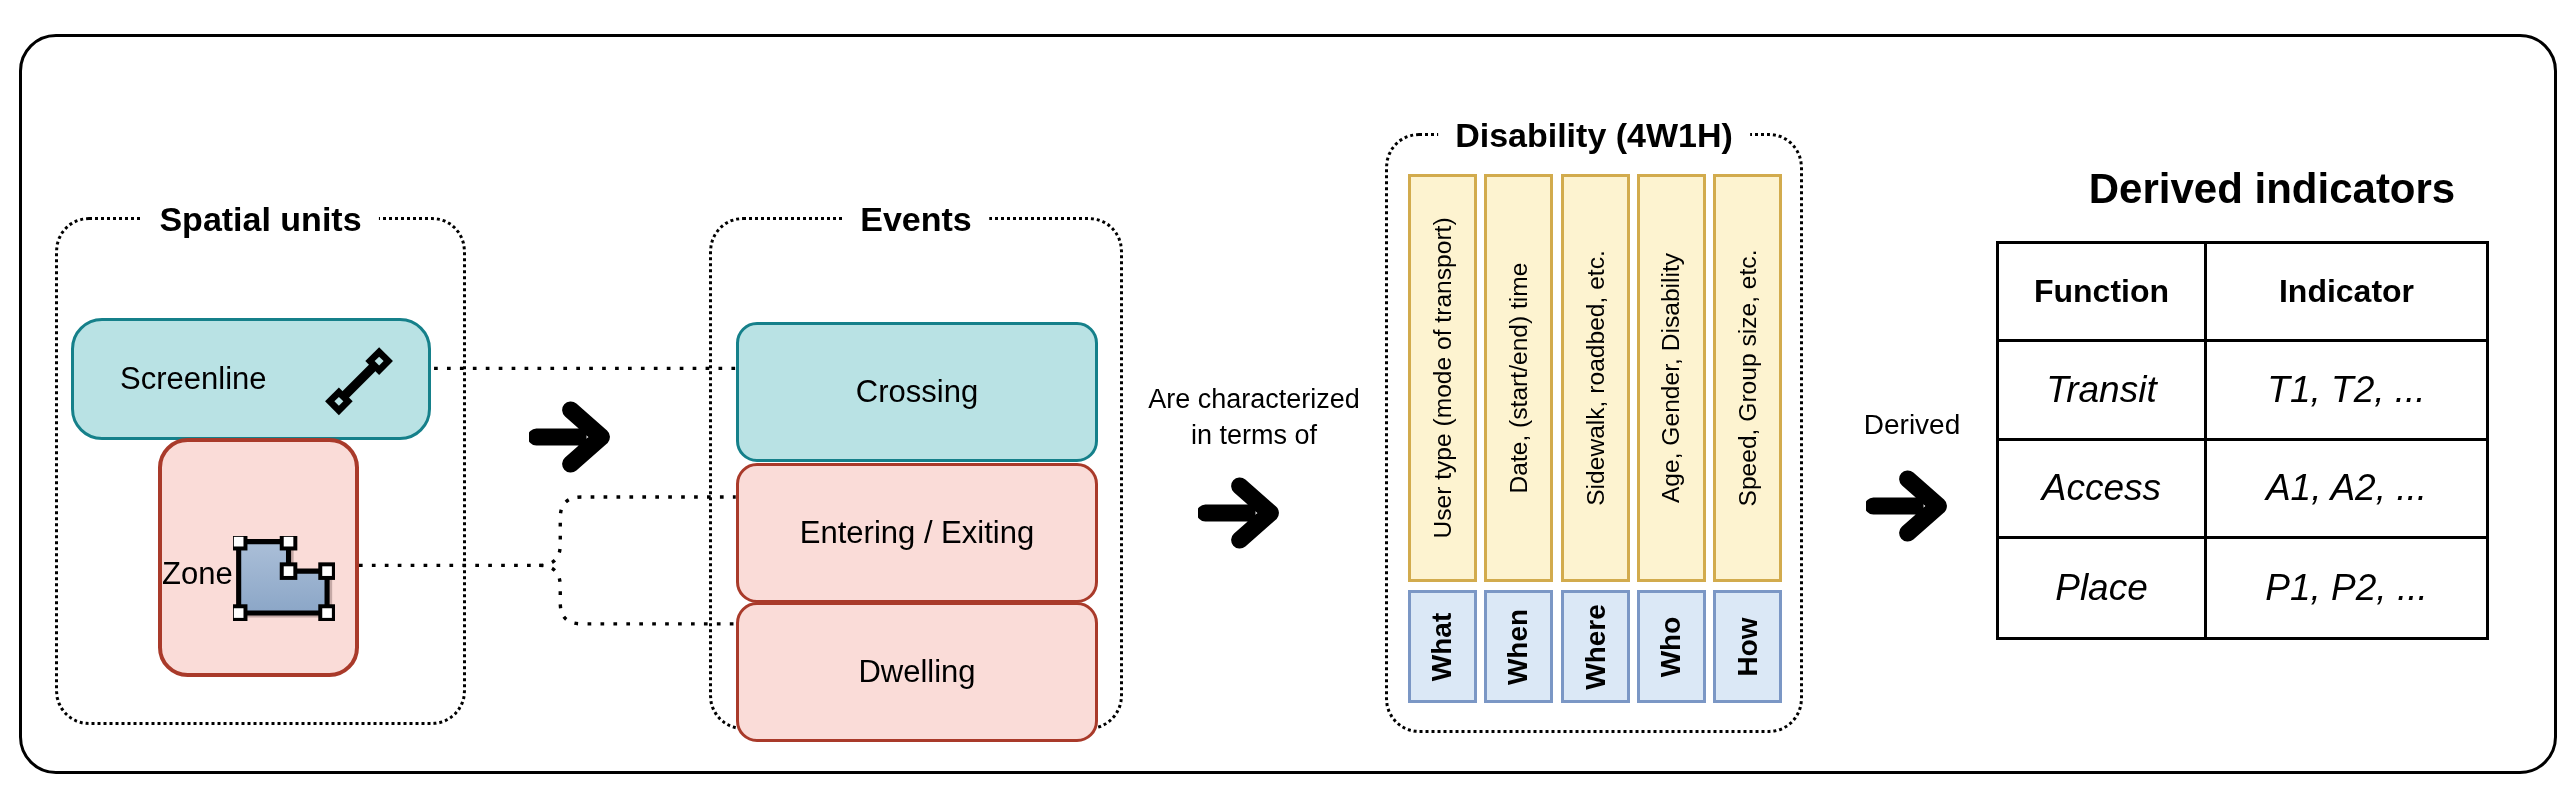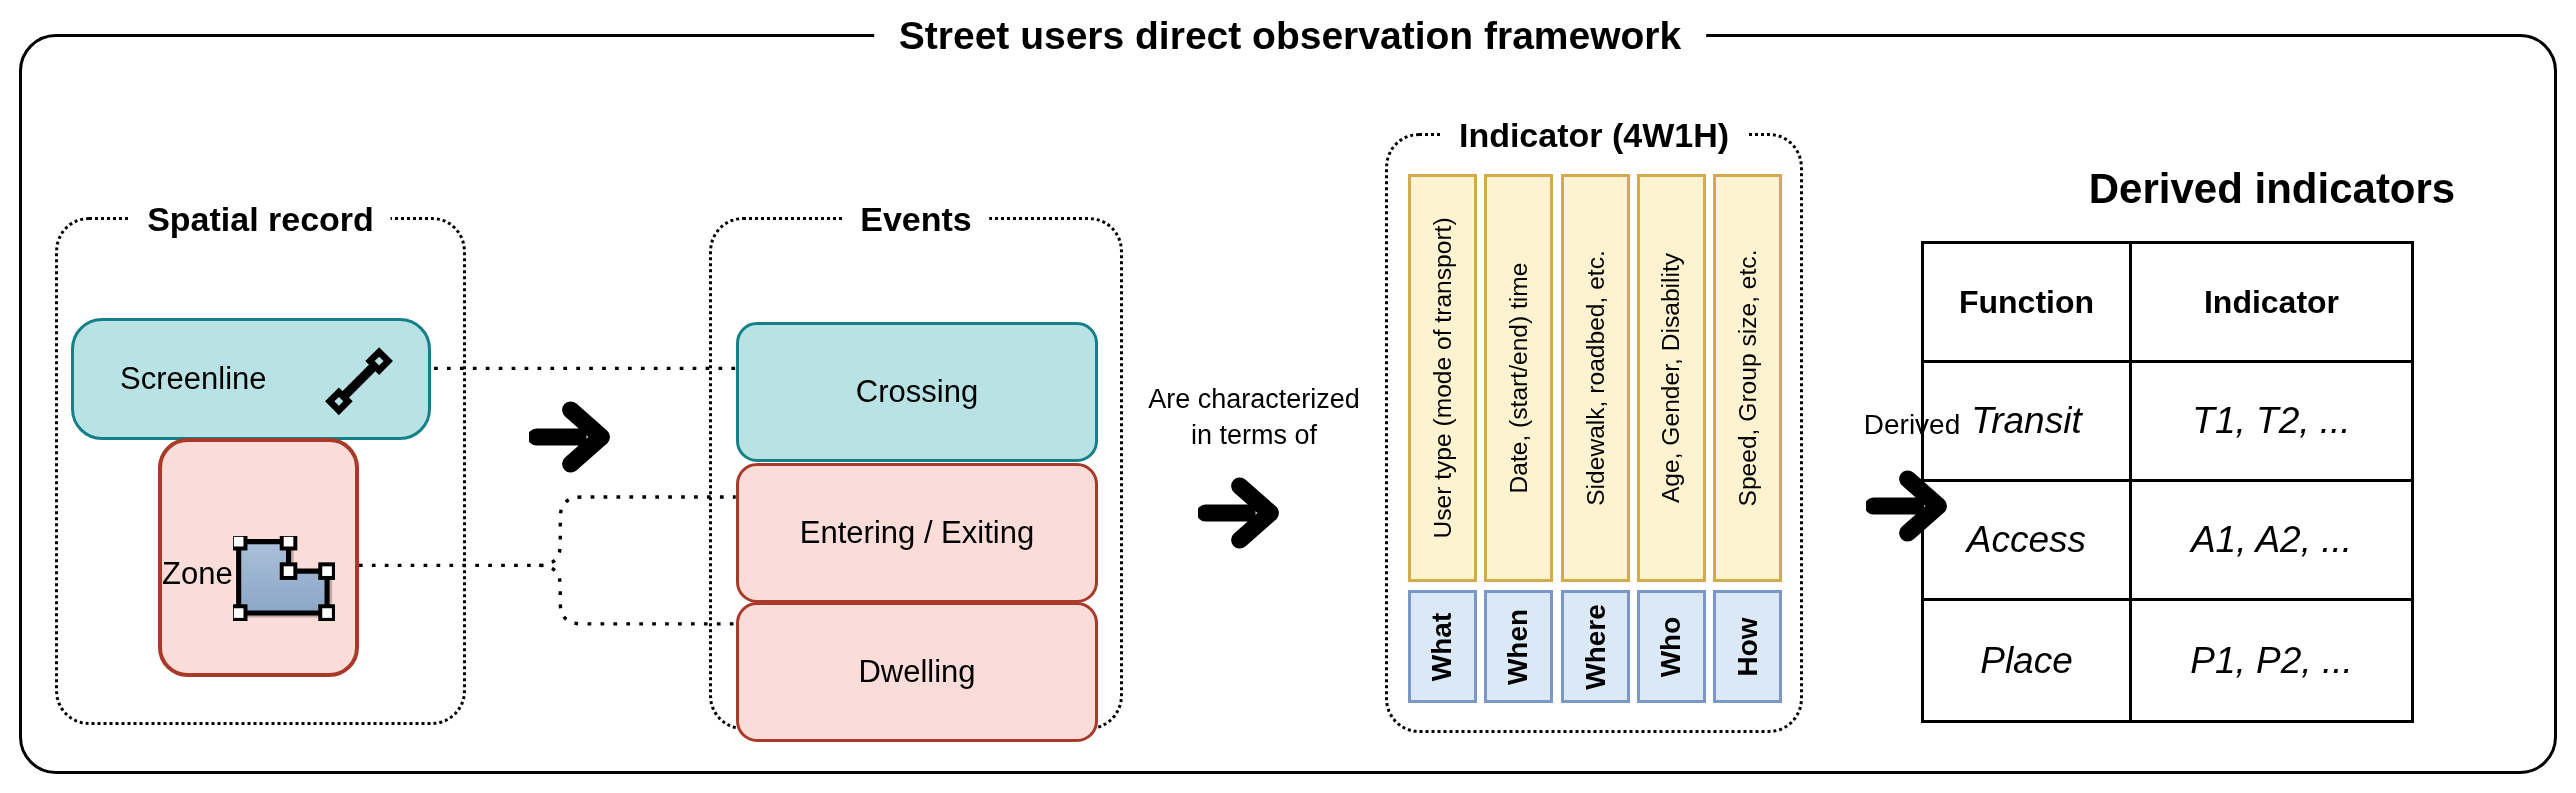--- a/index.html
+++ b/index.html
@@ -60,21 +60,21 @@
   .attr-top{top:174px; height:408px; background:#fdf3d0; border:3.7px solid #d2ab4d; font-size:24.6px;}
   .attr-bot{top:590px; height:113px; background:#dbe8f6; border:3.7px solid #7b97c5; font-size:28px; font-weight:bold;}
   .col0{left:1408px;} .col1{left:1484px;} .col2{left:1561px;} .col3{left:1637px;} .col4{left:1713px;}
   .vtext{transform:rotate(-90deg); white-space:nowrap;}
 
   .derived-title{
     position:absolute; left:2272px; top:189px; transform:translate(-50%,-50%);
     font-size:42px; font-weight:bold; white-space:nowrap;
   }
   .dtable{
-    position:absolute; left:1921px; top:241px; width:493px; height:482px;
+    position:absolute; left:1996px; top:241px; width:493px; height:399px;
     border:3.7px solid #000; box-sizing:border-box;
     display:grid; grid-template-columns:208px 1fr; grid-template-rows:repeat(4,1fr);
   }
   .dcell{
     border-right:3.1px solid #000; border-bottom:3.1px solid #000;
     display:flex; align-items:center; justify-content:center;
     font-size:37px; font-style:italic;
   }
   .dcell.last-col{border-right:none;}
   .dcell.last-row{border-bottom:none;}
@@ -91,24 +91,23 @@
   <svg class="connector-layer" width="2576" height="794" viewBox="0 0 4184 1289">
     <g stroke="#000" stroke-width="5.5" fill="none" stroke-dasharray="6 15">
       <path d="M705 598 H1195"></path>
       <path d="M583 918 H876"></path>
       <path d="M876 918 Q910 918 910 884 L910 841 Q910 807 944 807 L1195 807"></path>
       <path d="M876 918 Q910 918 910 952 L910 979 Q910 1013 944 1013 L1195 1013"></path>
     </g>
   </svg>
 
   <div class="outer-frame"></div>
-  <div class="main-title">Street users direct observation framework</div>
 
   <div class="section" id="spatial">
-    <div class="sec-title">Spatial record</div>
+    <div class="sec-title">Spatial units</div>
   </div>
   <div class="node teal screenline-box">
     <span class="lbl">Screenline</span>
     <svg width="92" height="81" viewBox="0 0 160 140">
       <line x1="45" y1="108" x2="115" y2="38" stroke="#000" stroke-width="16"></line>
       <rect x="28" y="91" width="34" height="34" fill="#000" transform="rotate(45 45 108)"></rect>
       <rect x="39.5" y="102.5" width="11" height="11" fill="#b9e2e4" transform="rotate(45 45 108)"></rect>
       <rect x="98" y="21" width="34" height="34" fill="#000" transform="rotate(45 115 38)"></rect>
       <rect x="109.5" y="32.5" width="11" height="11" fill="#b9e2e4" transform="rotate(45 115 38)"></rect>
     </svg>
@@ -154,21 +153,21 @@
 
   <div class="annot" id="annot2">
     <div>Are characterized</div>
     <div>in terms of</div>
   </div>
   <svg class="arrow" id="arrow2" width="92" height="76" viewBox="0 0 150 124">
     <path d="M12 62 H80 M68 18 L118 62 L68 106" stroke="#000" stroke-width="28" fill="none" stroke-linecap="round" stroke-linejoin="round"></path>
   </svg>
 
   <div class="section" id="attributes">
-    <div class="sec-title">Indicator (4W1H)</div>
+    <div class="sec-title">Disability (4W1H)</div>
   </div>
   <div class="attr-col attr-top col0">
     <span class="vtext">User type (mode of transport)</span>
   </div>
   <div class="attr-col attr-top col1">
     <span class="vtext">Date, (start/end) time</span>
   </div>
   <div class="attr-col attr-top col2">
     <span class="vtext">Sidewalk, roadbed, etc.</span>
   </div>

